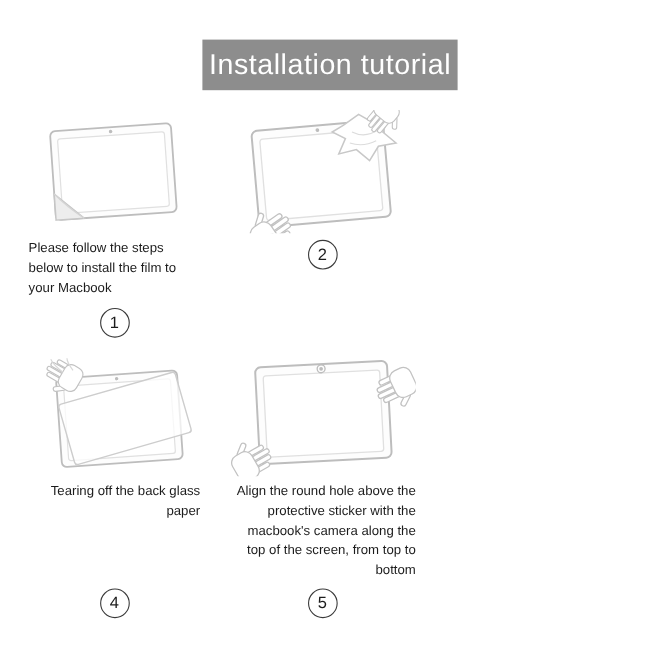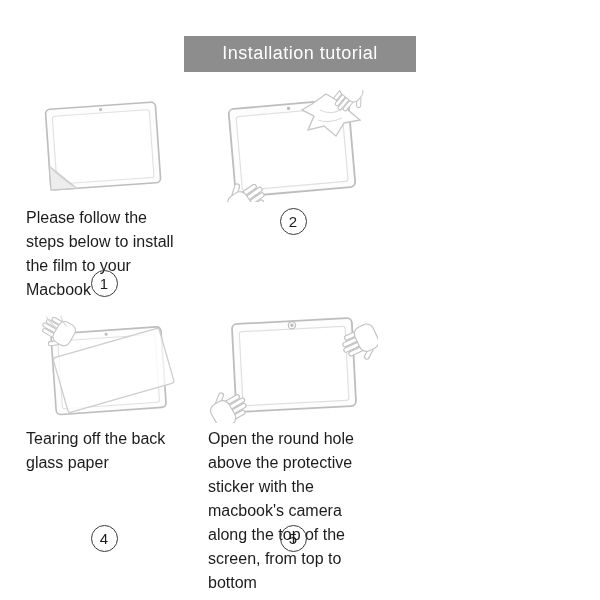--- a/index.html
+++ b/index.html
@@ -2,34 +2,34 @@
 <html><head>
 <meta charset="utf-8">
 <style>
   html,body { margin:0; padding:0; background:#ffffff; }
   .page {
     position:relative; width:600px; height:600px; background:#ffffff;
     font-family:"Liberation Sans", sans-serif; color:#1c1c1c; overflow:hidden;
   }
   .banner {
     width:232px; margin:36px auto 0; background:#8d8d8d; color:#ffffff;
-    text-align:center; font-size:18px; padding:7px 0 8px; letter-spacing:0.5px;
+    text-align:center; font-size:26px; padding:7px 0 8px; letter-spacing:0.5px;
   }
   .steps-row {
     display:grid; grid-template-columns:156px 170px 170px;
     justify-content:space-between; padding:0 26px; box-sizing:border-box;
   }
   .row-1 { margin-top:18px; }
   .row-2 { margin-top:14px; }
   .step { display:flex; flex-direction:column; }
   .illus { height:112px; }
   .illus svg { display:block; margin:0 auto; }
-  .txt { font-size:16px; line-height:1.5; color:#1c1c1c; padding-top:4px; }
+  .txt { font-size:12px; line-height:1.5; color:#1c1c1c; padding-top:4px; }
   .txt.h-row1 { height:58px; }
-  .txt.h-row2 { height:92px; }
+  .txt.h-row2 { height:92px;text-align:right; }
   .num {
     width:27px; height:27px; border:1.5px solid #3a3a3a; border-radius:50%;
     margin:6px auto 0; display:flex; align-items:center; justify-content:center;
     font-size:15px; color:#1c1c1c; box-sizing:border-box;
   }
   .defs-holder { position:absolute; width:0; height:0; overflow:hidden; }
 </style>
 </head>
 <body>
 
@@ -119,21 +119,21 @@
       <div class="illus">
         <svg width="100%" height="112" viewBox="0 0 170 112" preserveAspectRatio="xMidYMid meet">
           <g transform="translate(26,10) rotate(-3 60 44)">
             <use href="#screen"></use>
             <circle cx="60" cy="4.2" r="3.6" fill="none" stroke="#bdbdbd" stroke-width="1.2"></circle>
           </g>
           <use href="#hand" transform="translate(14,84) rotate(60) scale(0.72)"></use>
           <use href="#hand" transform="translate(158,46) rotate(-115) scale(0.72)"></use>
         </svg>
       </div>
-      <div class="txt h-row2">Open the round hole above the protective sticker with the macbook's camera along the top of the screen, from top to bottom</div>
+      <div class="txt h-row2">Align the round hole above the protective sticker with the macbook's camera along the top of the screen, from top to bottom</div>
       <div class="num">
         <span>5</span>
       </div>
     </div>
 
   </div>
 
 </div>
 
 </body></html>

